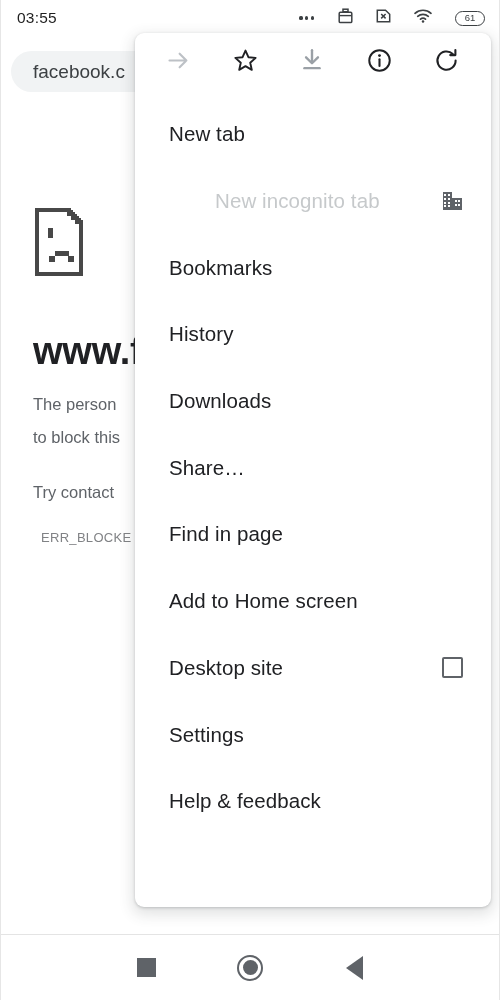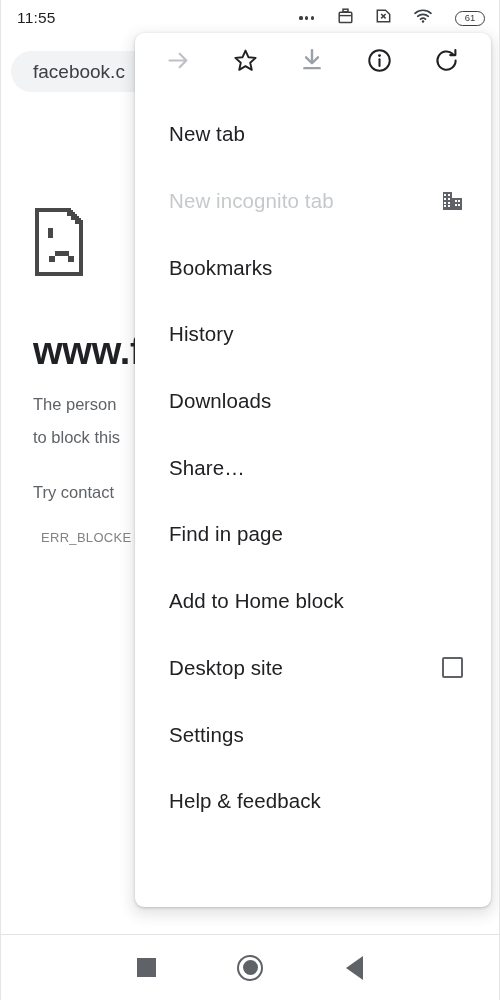--- a/index.html
+++ b/index.html
@@ -190,20 +190,21 @@
     padding: 0 26px 0 34px;
   }
   .menu-item .label {
     font-size: 20.5px;
     color: #202124;
     letter-spacing: 0.1px;
     white-space: nowrap;
   }
   .menu-item.disabled .label {
     color: #c6c9cb;
+    margin-left: 46px;
   }
   .menu-trailing {
     display: flex;
     align-items: center;
     justify-content: center;
     width: 26px; height: 26px;
   }
   .checkbox-empty {
     width: 21px; height: 21px;
     border: 2.2px solid #5f6368;
@@ -254,21 +255,21 @@
     border-bottom: 12px solid transparent;
     border-right: 17px solid #5f6368;
   }
 </style>
 </head>
 <body>
 
 <div class="phone">
 
   <div class="status-bar">
-    <div class="status-time">11:55</div>
+    <div class="status-time">03:55</div>
     <div class="status-icons">
 
       <span class="dots-icon">
           <i></i>
           <i></i>
           <i></i>
         </span>
 
       <span>
         <svg width="15" height="16" viewBox="0 0 15 16">
@@ -422,21 +423,21 @@
 
       <div class="menu-item">
         <span class="label">Share…</span>
       </div>
 
       <div class="menu-item">
         <span class="label">Find in page</span>
       </div>
 
       <div class="menu-item">
-        <span class="label">Add to Home block</span>
+        <span class="label">Add to Home screen</span>
       </div>
 
       <div class="menu-item">
         <span class="label">Desktop site</span>
         <span class="menu-trailing">
           <span class="checkbox-empty"></span>
         </span>
       </div>
 
       <div class="menu-item">

